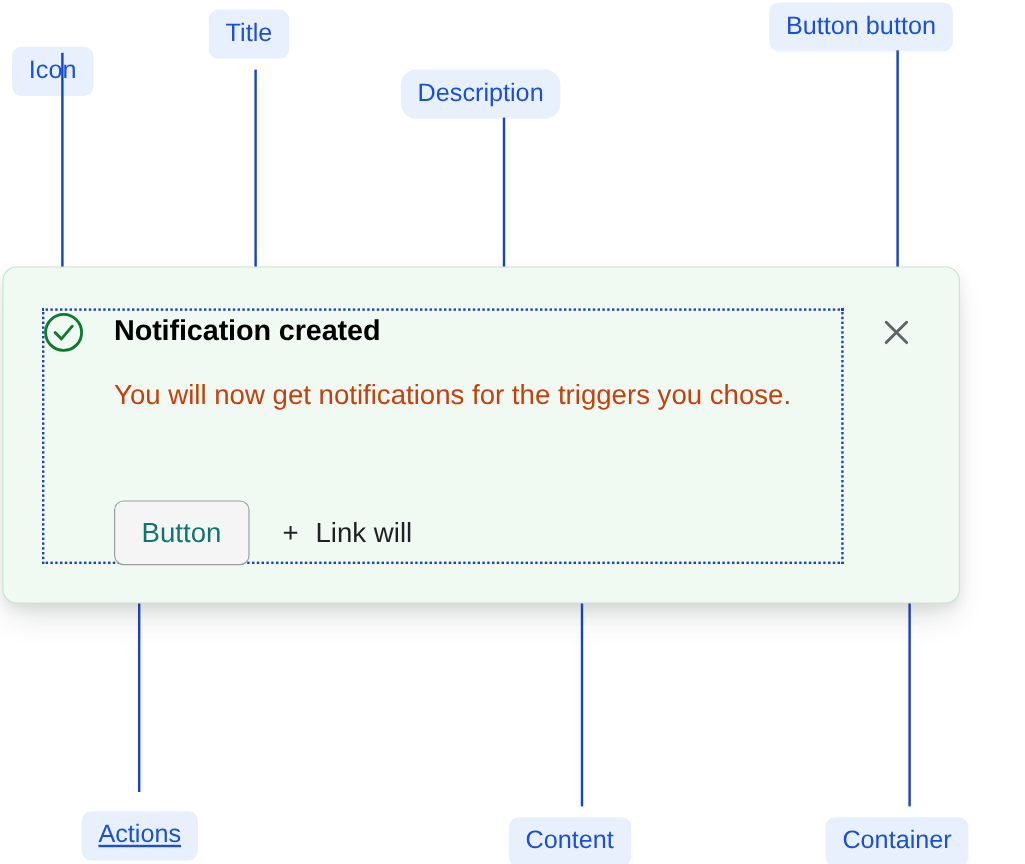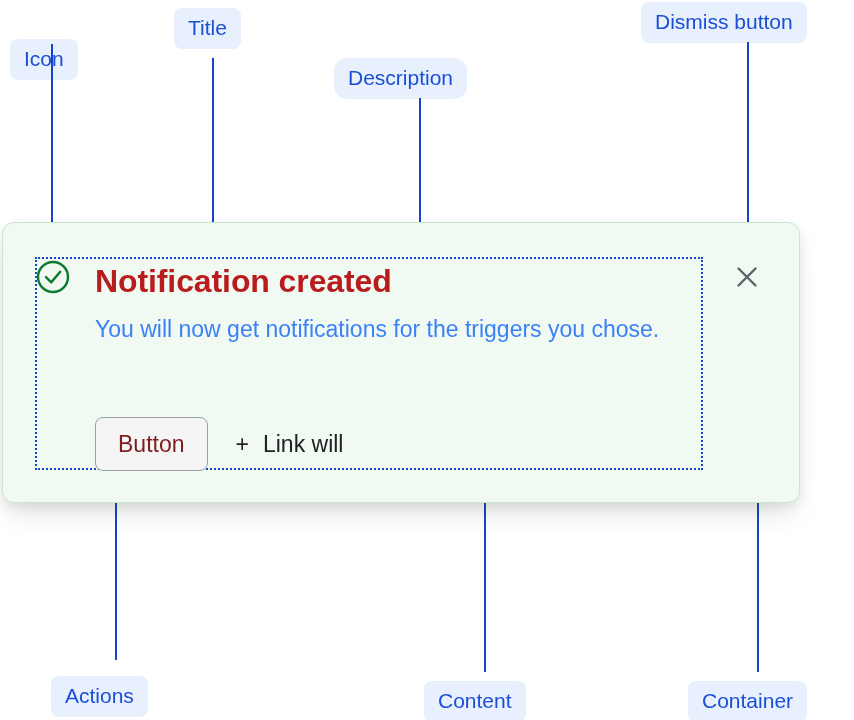--- a/index.html
+++ b/index.html
@@ -78,36 +78,36 @@
     top: 260px;
     width: 34px;
     height: 34px;
   }
 
   
   .notif-title {
     position: absolute;
     left: 95px;
     top: 262px;
-    font-size: 32px;
+    font-size: 24px;
     font-weight: bold;
-    color: #b91c1c;
+    color: #000000;
     letter-spacing: -0.1px;
     line-height: 1.2;
   }
 
   
   .notif-desc {
     position: absolute;
     left: 95px;
     top: 309px;
     width: 600px;
     font-size: 23px;
     font-weight: 400;
-    color: #3b82f6;
+    color: #c2410c;
     line-height: 40px;
   }
 
   
   .notif-actions {
     position: absolute;
     left: 95px;
     top: 417px;
     display: flex;
     align-items: center;
@@ -116,21 +116,21 @@
     display: inline-flex;
     align-items: center;
     justify-content: center;
     height: 54px;
     padding: 0 22px;
     background: #f5f5f5;
     border: 1px solid #9aa0a6;
     border-radius: 8px;
     font-family: "Liberation Sans", sans-serif;
     font-size: 23px;
-    color: #7f1d1d;
+    color: #0f766e;
     cursor: pointer;
     box-sizing: border-box;
   }
   .action-link {
     display: inline-flex;
     align-items: center;
     margin-left: 28px;
     font-size: 23px;
     color: #202124;
     cursor: pointer;
@@ -154,23 +154,23 @@
 </style>
 </head>
 <body>
 
 <div class="anno-badge" style="left:10px; top:2px;margin-top:37px;">Icon</div>
 
 <div class="anno-badge" style="left:174px; top:8px;">Title</div>
 
 <div class="anno-badge" style="left:334px; top:58px;border-radius:13px;">Description</div>
 
-<div class="anno-badge" style="left:641px; top:2px;">Dismiss button</div>
-
-<div class="anno-badge" style="left:51px; top:676px;">Actions</div>
+<div class="anno-badge" style="left:641px; top:2px;">Button button</div>
+
+<div class="anno-badge" style="left:68px; top:676px;text-decoration:underline;">Actions</div>
 
 <div class="anno-badge" style="left:424px; top:681px;">Content</div>
 
 <div class="anno-badge" style="left:688px; top:681px;">Container</div>
 
 <div class="anno-line" style="left:51px; top:44px; height:206px;"></div>
 <div class="anno-dot" style="left:52px; top:249px;"></div>
 
 <div class="anno-line" style="left:212px; top:58px; height:218px;"></div>
 <div class="anno-dot" style="left:213px; top:265px;"></div>

